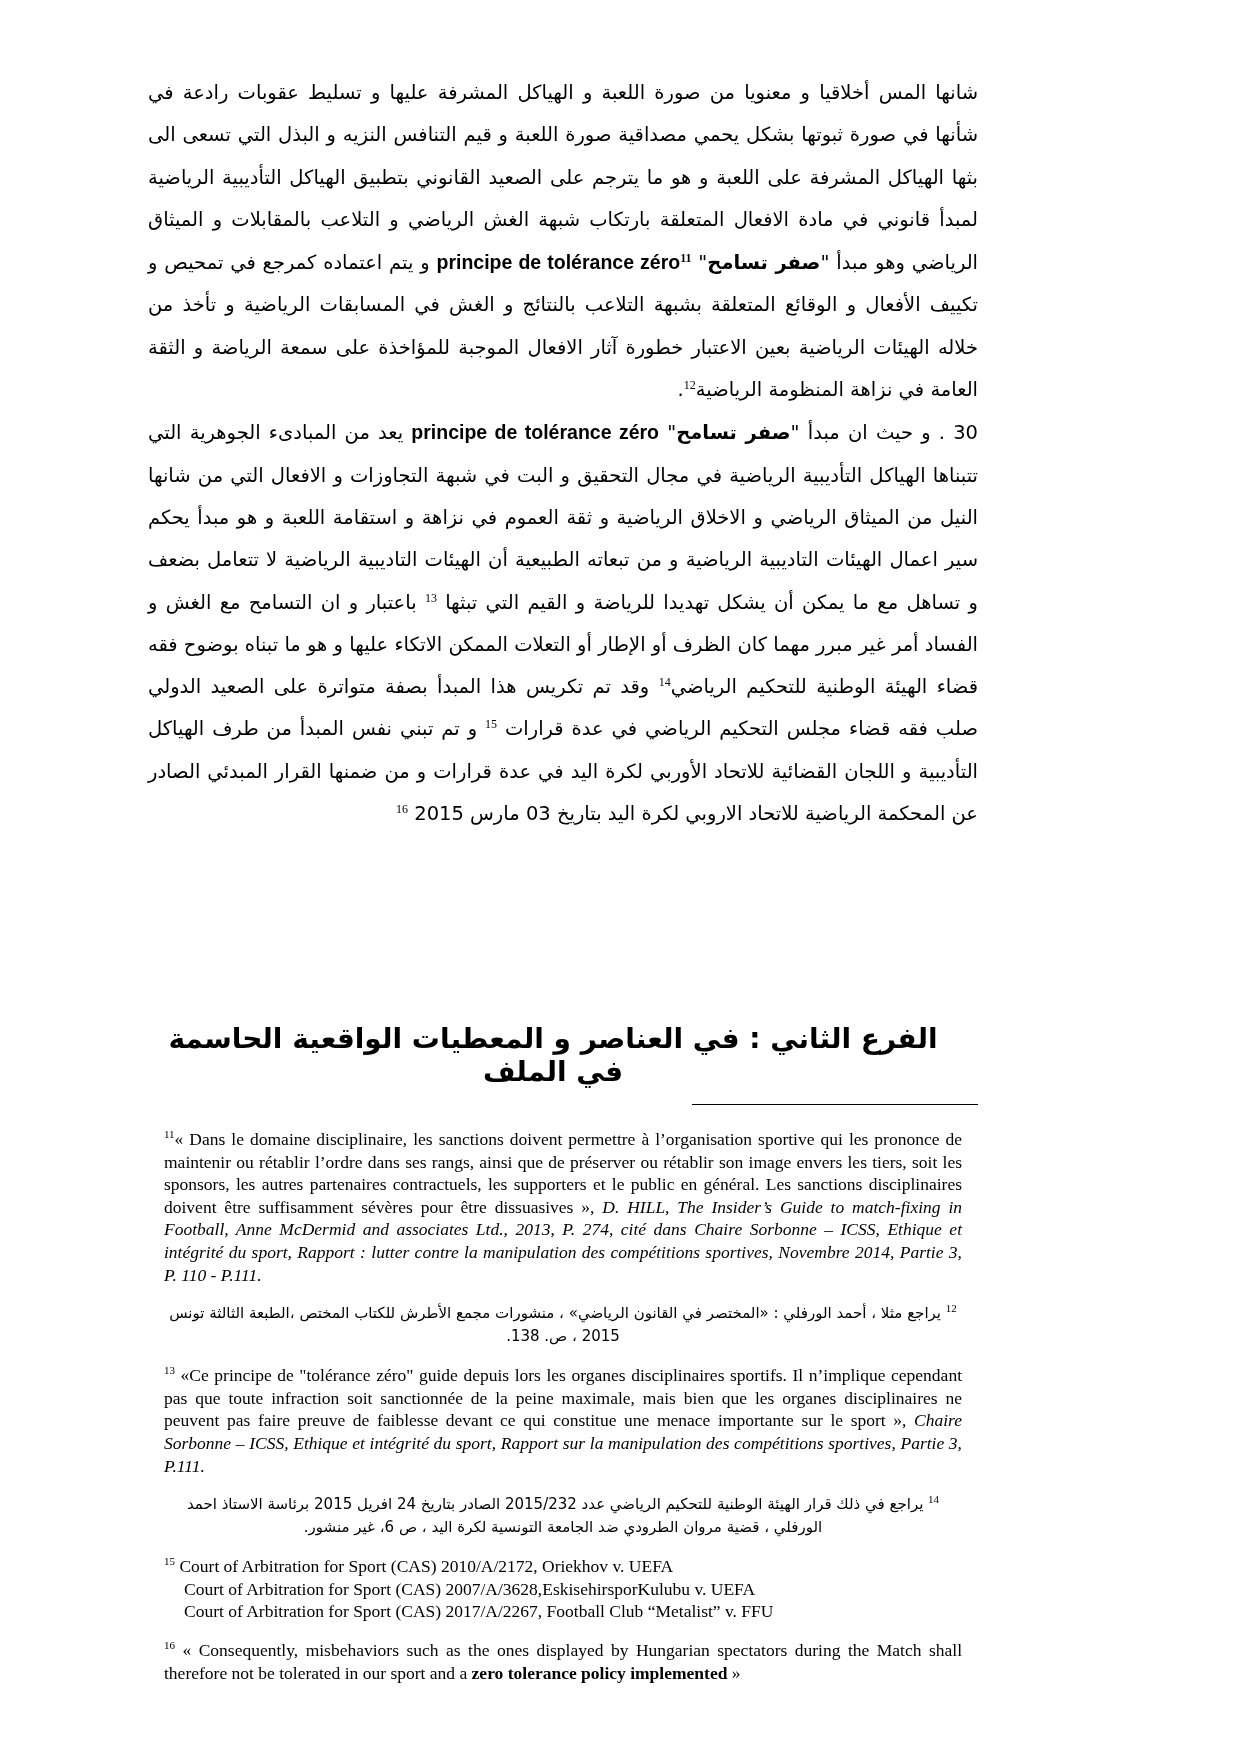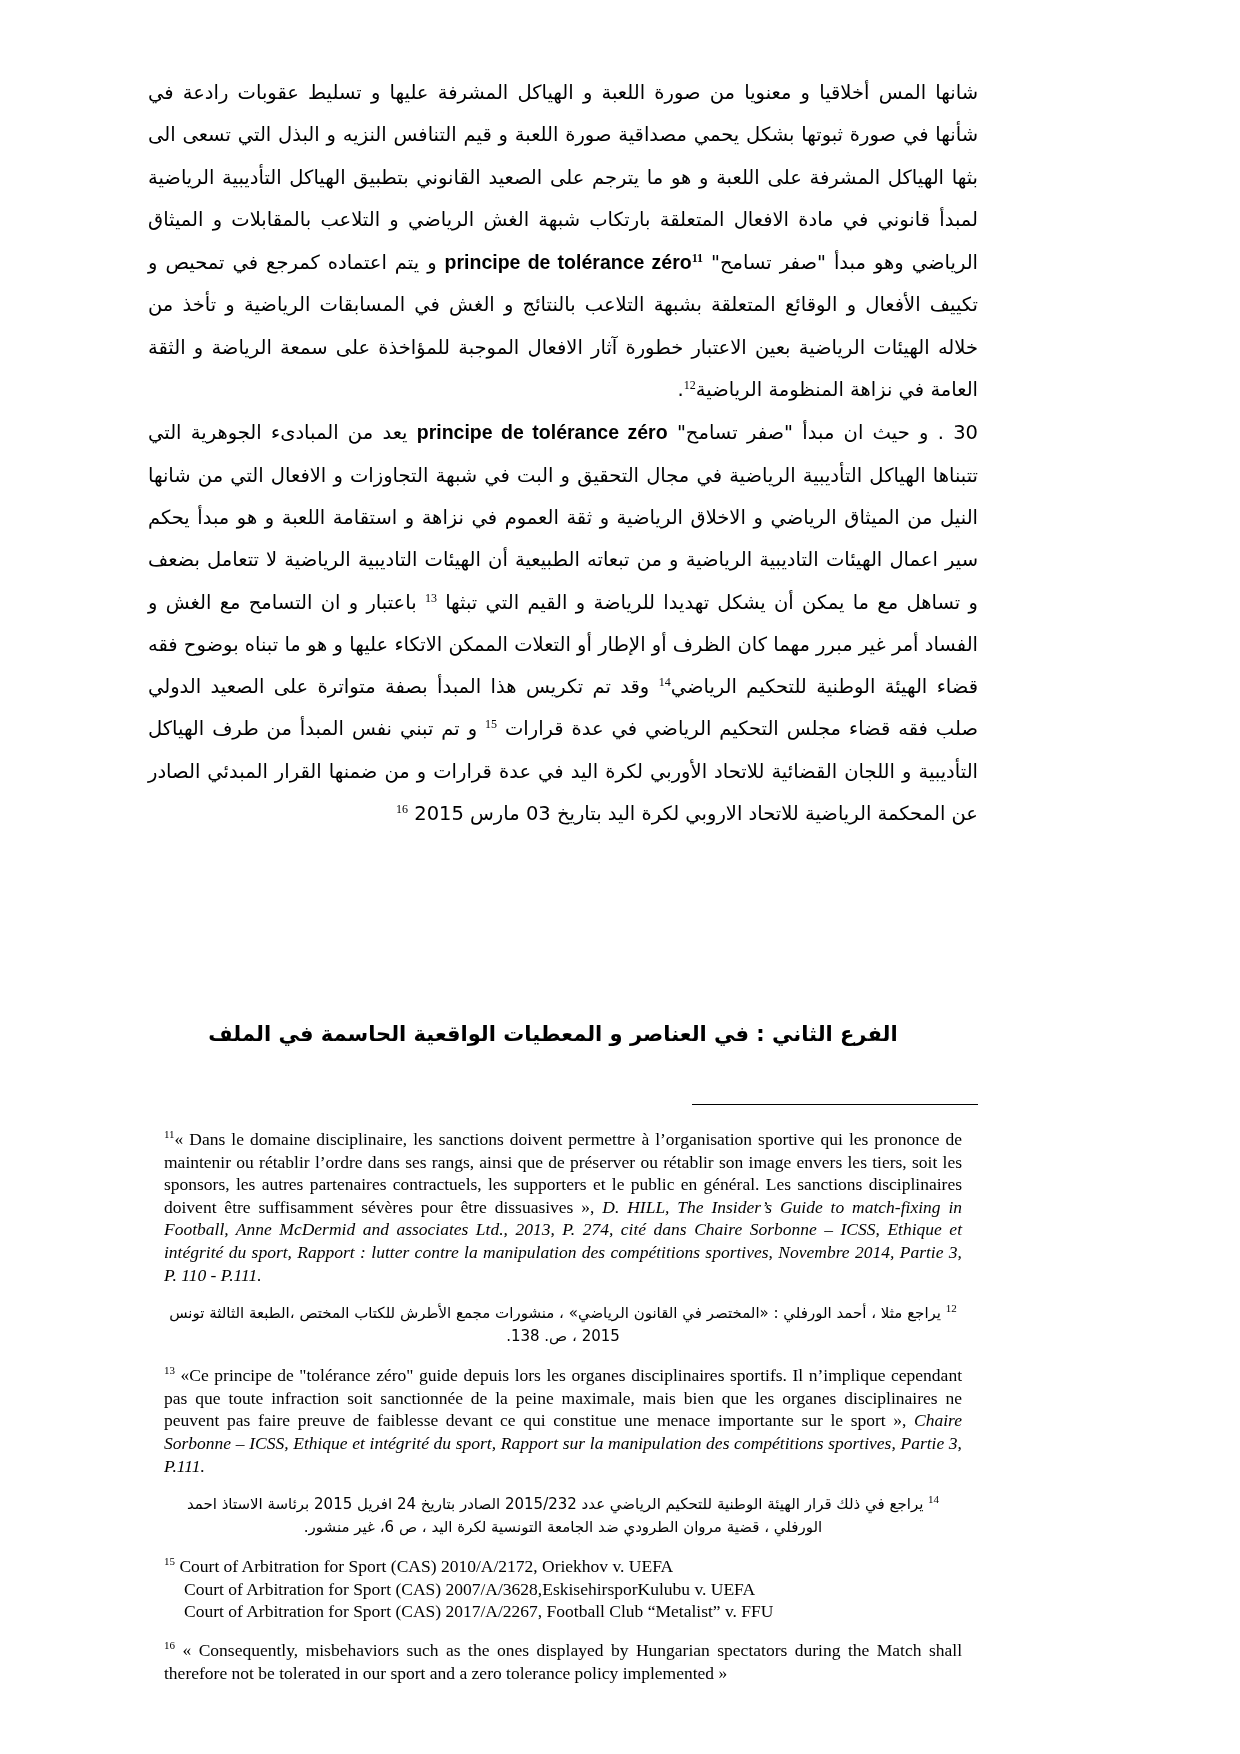--- a/index.html
+++ b/index.html
@@ -4,38 +4,38 @@
 <style>
   html, body { margin: 0; padding: 0; background: #ffffff; }
   body { width: 1240px; height: 1754px; position: relative; overflow: hidden; color: #000; }
   .page { position: absolute; left: 148px; top: 72px; width: 830px; }
   .body-text {
     direction: rtl; text-align: justify; text-align-last: right;
     font-family: "DejaVu Sans", sans-serif; font-size: 19.5px; line-height: 42.3px;
   }
   .body-text p { margin: 0; }
   .latin { font-family: "Liberation Sans", sans-serif; font-weight: bold; unicode-bidi: isolate; direction: ltr; }
-  .bold-ar { font-weight: normal; }
+  .bold-ar { font-weight: bold; }
   sup { font-size: 12px; line-height: 0; vertical-align: super; font-family: "Liberation Serif", serif; }
   .heading {
     position: absolute; left: 148px; top: 1022px; width: 810px;
     direction: rtl; text-align: center; font-family: "DejaVu Sans", sans-serif;
-    font-weight: bold; font-size: 21px; padding-right: 20px;
+    font-weight: bold; font-size: 28px; padding-right: 20px;
   }
   .fn-rule { position: absolute; left: 692px; top: 1104px; width: 286px; height: 0; border-top: 1px solid #000; }
   .footnotes {
     position: absolute; left: 148px; top: 1112px; width: 830px;
     font-family: "Liberation Serif", serif; font-size: 17.5px; line-height: 22.6px;
   }
   .fn { margin: 16px; }
   .fn.ltr { direction: ltr; text-align: justify; }
   .fn.rtl { direction: rtl; text-align: center; font-family: "DejaVu Sans", sans-serif; font-size: 15px; line-height: 23px; }
   .fn sup { font-size: 11px; }
   .fn .it { font-style: italic; }
-  .fn .b { font-weight: normal; }
+  .fn .b { font-weight: bold; }
   .fn .indent { display: block; padding-left: 20px; }
 </style>
 </head>
 <body>
 
 <div class="page body-text">
   <p>
     <span>شانها المس أخلاقيا و معنويا من صورة اللعبة و الهياكل المشرفة عليها و تسليط عقوبات رادعة في شأنها</span>
     <span>في صورة ثبوتها بشكل يحمي مصداقية صورة اللعبة و قيم التنافس النزيه و البذل التي تسعى الى بثها</span>
     <span>الهياكل المشرفة على اللعبة و هو ما يترجم على الصعيد القانوني بتطبيق الهياكل التأديبية الرياضية لمبدأ</span>

